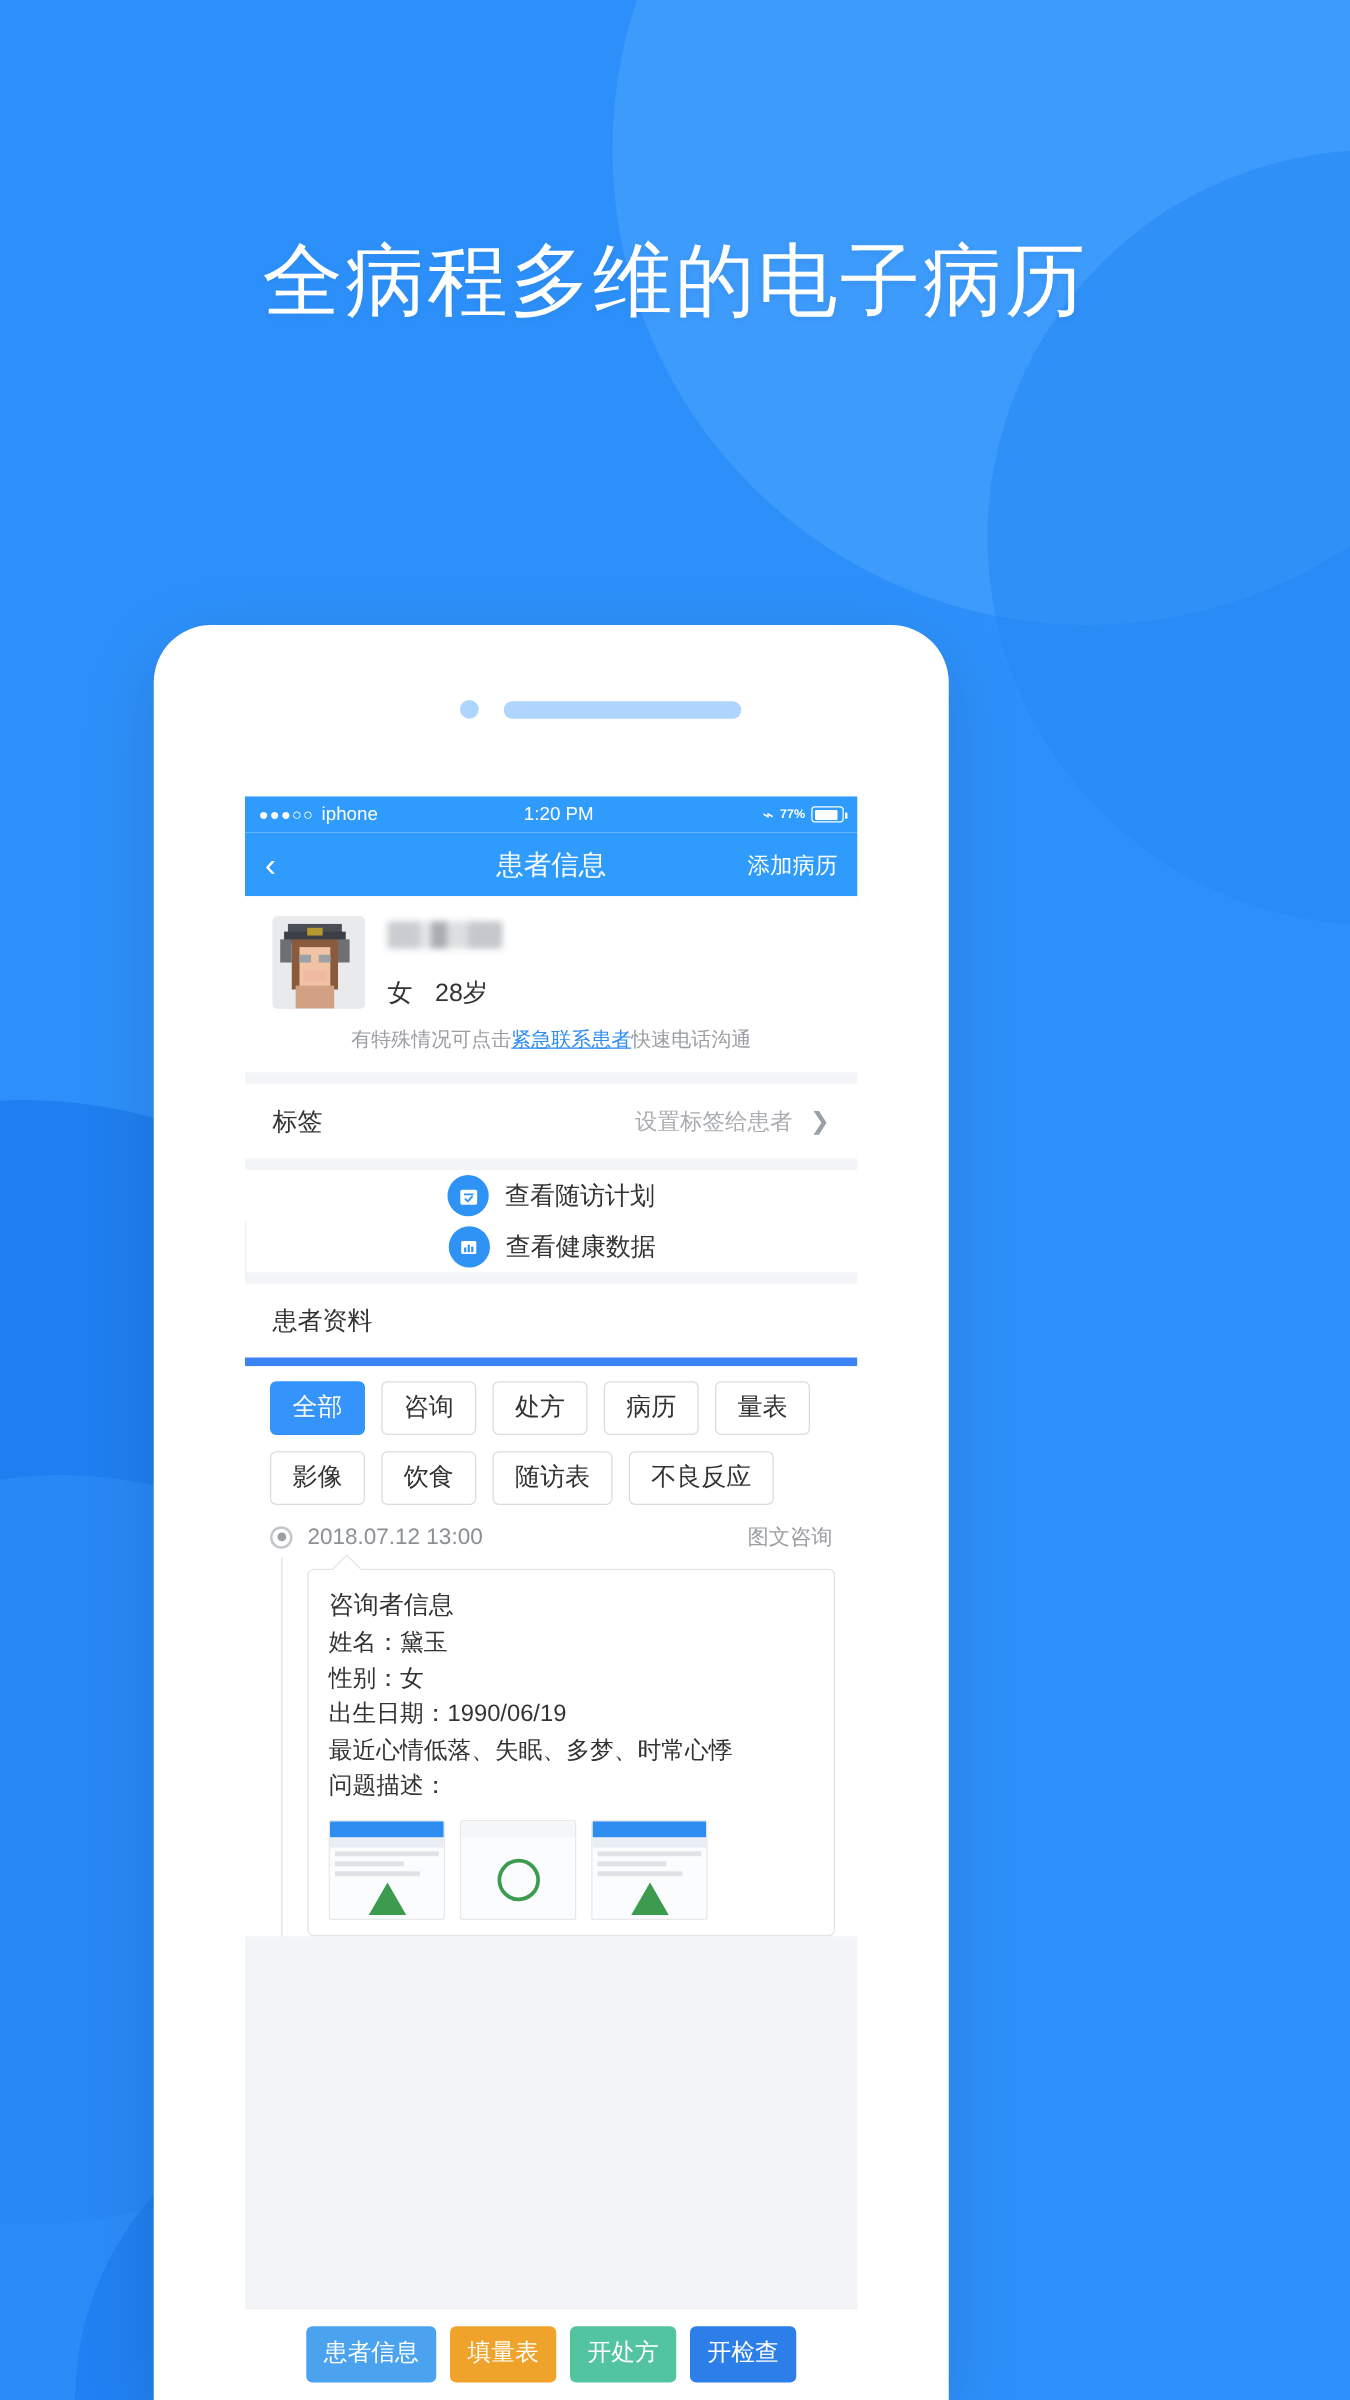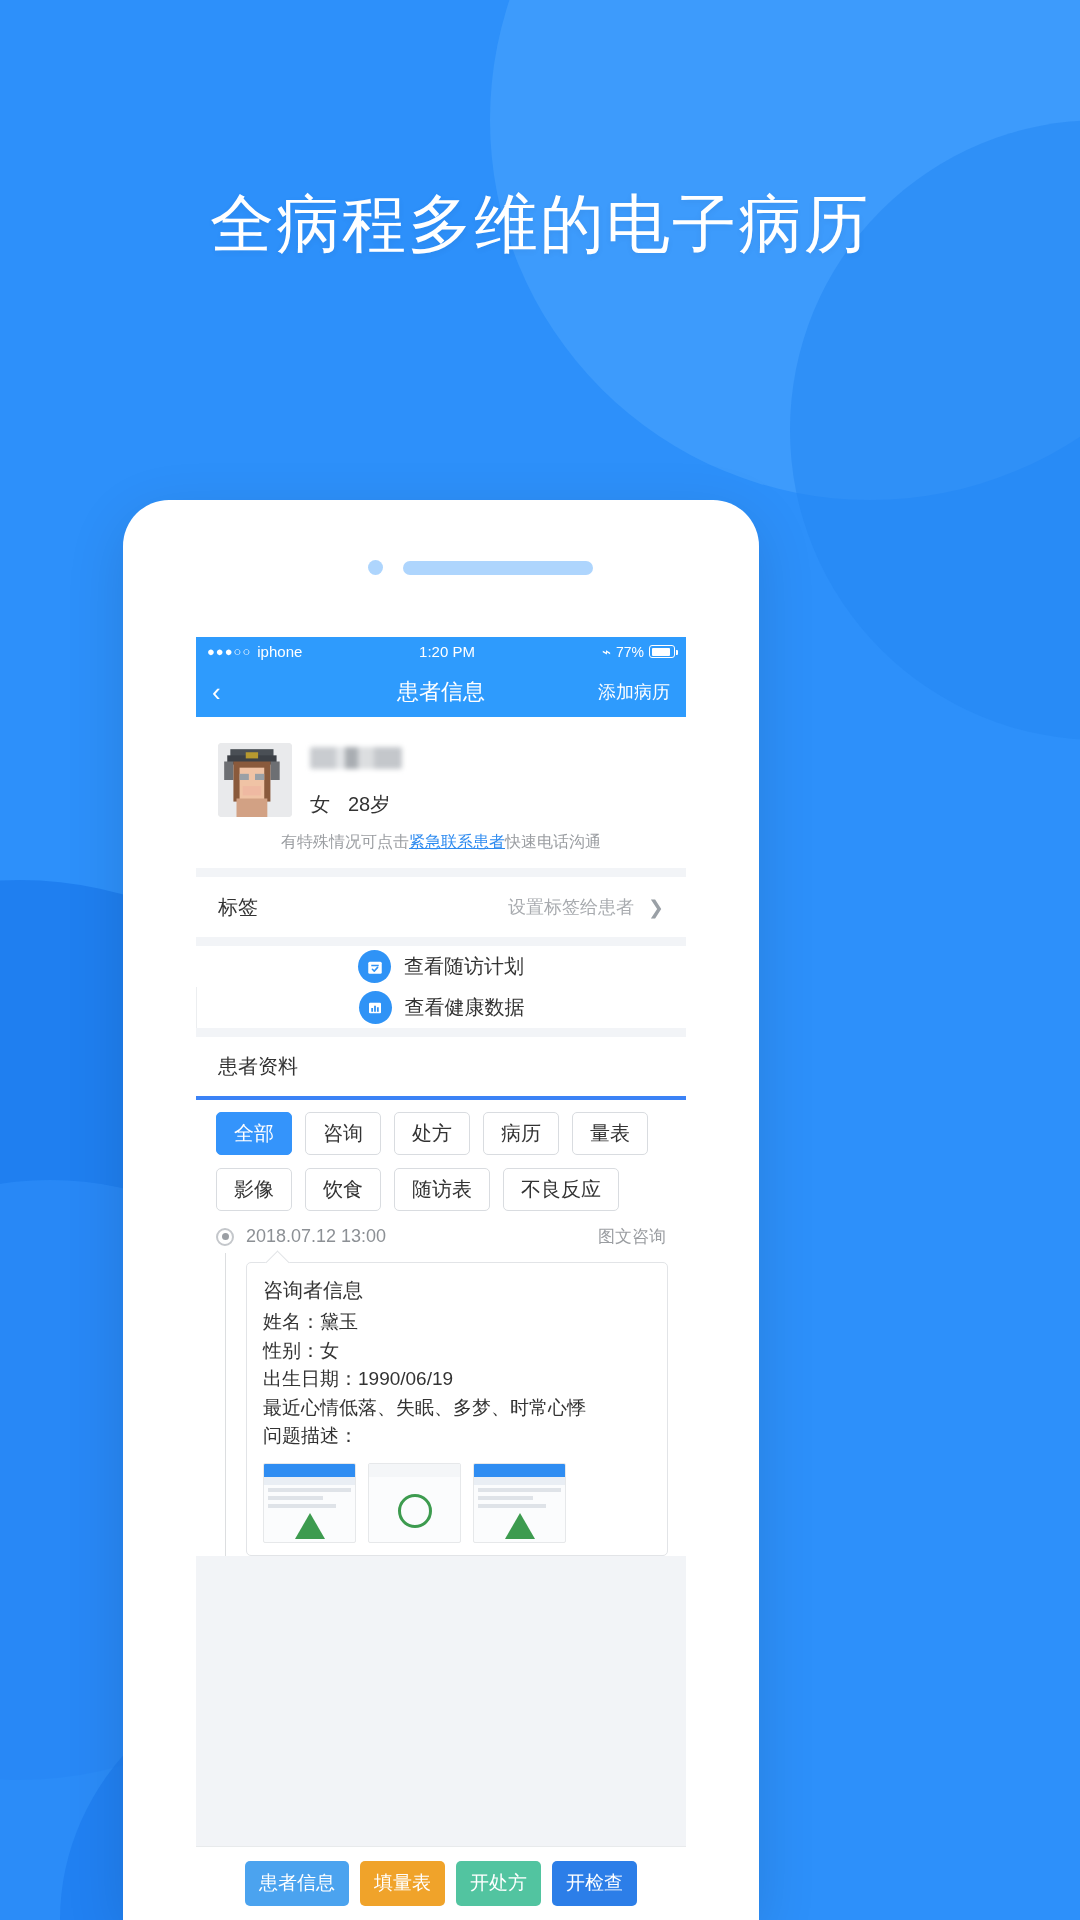--- a/index.html
+++ b/index.html
@@ -85,21 +85,21 @@
     height: 29px; background: #2e9bfd; color: #fff;
     display: flex; align-items: center;
     padding: 0 11px; font-size: 15px;
     flex: 0 0 auto;
   }
   .sig { letter-spacing: 1px; font-size: 13px; margin-right: 6px; }
   .carrier { font-size: 15px; }
   .clock { position: absolute; left: 12px; right: 0; text-align: center; font-size: 15px; }
   .status-right { margin-left: auto; display: flex; align-items: center; gap: 5px; position: relative; z-index: 2; }
   .bt { font-size: 15px; }
-  .batt-pct { font-size: 14px; }
+  .batt-pct { font-size: 10px; font-weight: bold; }
   .batt {
     width: 26px; height: 13px; border: 1.5px solid #fff;
     border-radius: 3px; position: relative; display: inline-block;
   }
   .batt::after {
     content: ""; position: absolute; right: -4px; top: 4px;
     width: 2px; height: 5px; background: #fff; border-radius: 0 1px 1px 0;
   }
   .batt i { position: absolute; left: 1.5px; top: 1.5px; bottom: 1.5px; width: 75%; background: #fff; border-radius: 1px; display: block; }
 
@@ -116,21 +116,21 @@
   }
   .nav-action { margin-left: auto; font-size: 18px; position: relative; z-index: 2; }
 
   
   .body { flex: 1 1 auto; background: #f2f4f7; overflow: hidden; position: relative; }
 
   .card { background: #fff; }
   .sep { height: 9px; background: #f2f4f7; }
 
   
-  .patient { padding: 26px 22px 0 22px; display: flex; gap: 18px; }
+  .patient { padding: 16px 22px 0 22px; display: flex; gap: 18px; }
   .avatar {
     width: 74px; height: 74px; border-radius: 4px;
     background: #e8e8e8; position: relative; overflow: hidden;
     flex: 0 0 auto;
   }
   .pat-right { padding-top: 4px; }
   .name-blur {
     width: 92px; height: 22px; border-radius: 2px;
     background: linear-gradient(90deg,#c9ccd0 0 28%, #e3e5e7 28% 38%, #a9adb2 38% 52%, #dcdee0 52% 70%, #c4c7cb 70% 100%);
     filter: blur(2.5px);
@@ -163,21 +163,21 @@
   .action + .action { border-left: 1px solid #eceef0; }
   .act-icon {
     width: 33px; height: 33px; border-radius: 50%;
     background: #2f93f6; color: #fff;
     display: flex; align-items: center; justify-content: center;
     font-size: 17px; flex: 0 0 auto;
   }
   .act-label { font-size: 20px; color: #333; }
 
   
-  .sect-title { padding: 16px 22px; font-size: 20px; color: #333; background: #fff; border-bottom: 4px solid #3b82f6; }
+  .sect-title { padding: 16px 22px; font-size: 20px; color: #333; background: #fff; border-bottom: 7px solid #3b82f6; }
 
   
   .chips { background: #fff; padding: 12px 20px 4px 20px; display: flex; flex-wrap: wrap; gap: 13px; }
   .chip {
     border: 1px solid #d9dce0; border-radius: 5px;
     padding: 8px 17px; font-size: 20px; color: #333;
     background: #fff; line-height: 1.25;
   }
   .chip.active { background: #3494fb; border-color: #3494fb; color: #fff; }
 

